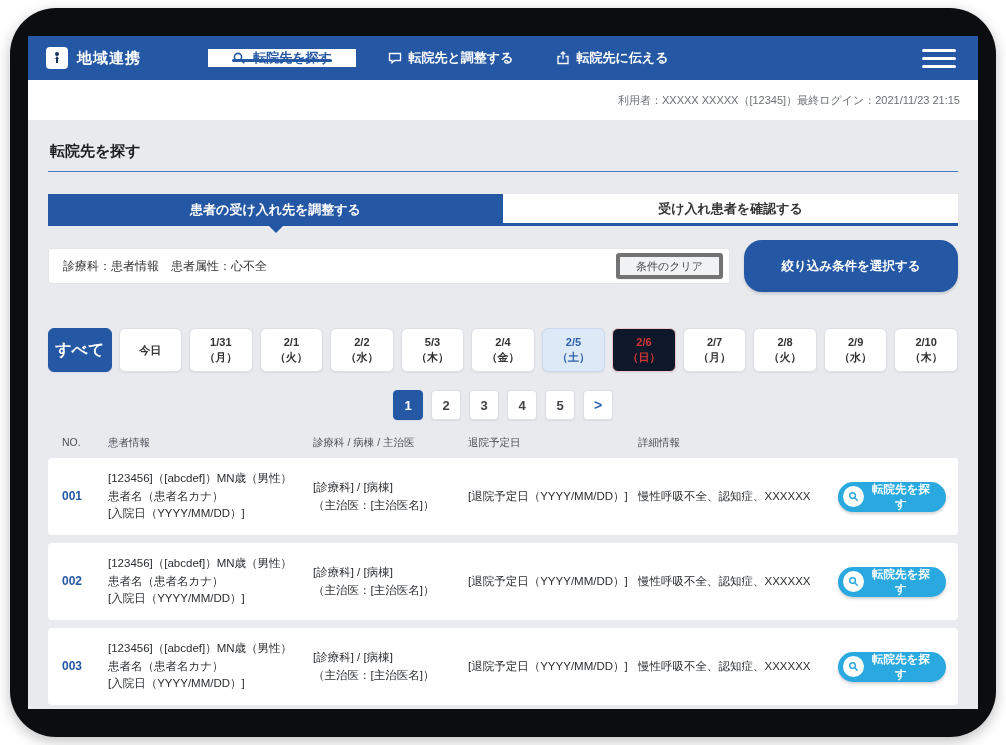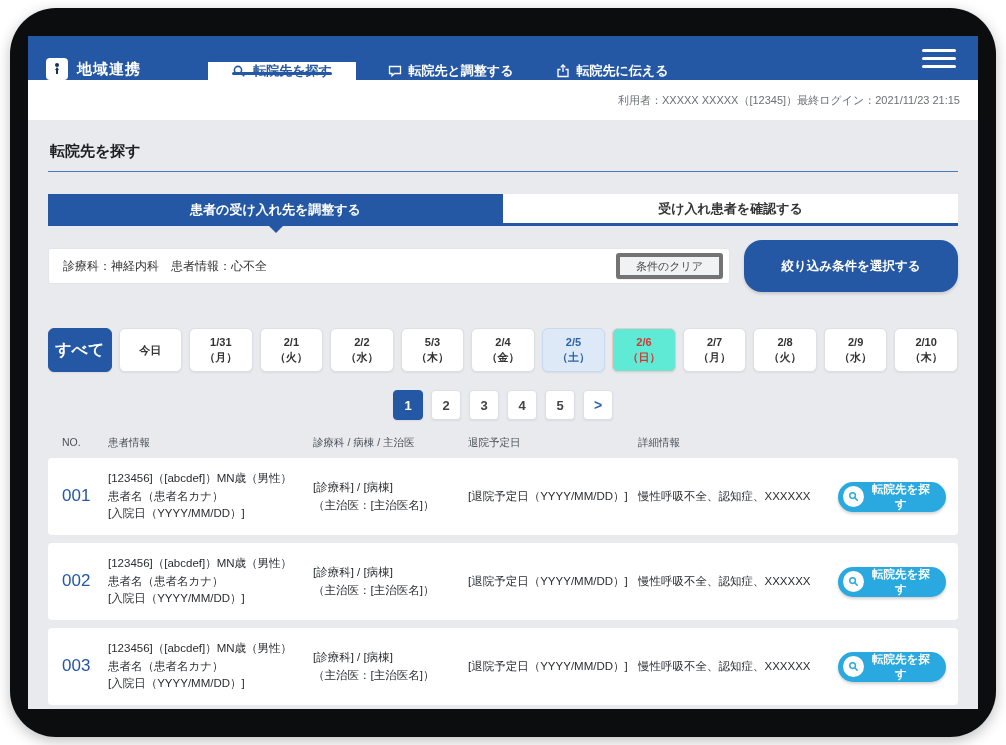--- a/index.html
+++ b/index.html
@@ -4,21 +4,21 @@
 <style>
   * { margin:0; padding:0; box-sizing:border-box; font-family:"Liberation Sans","DejaVu Sans",sans-serif; }
   body { width:1006px; height:745px; background:#ffffff; position:relative; overflow:hidden; }
 
   .bezel { position:absolute; left:10px; top:8px; width:986px; height:729px;
            background:#0c0d0f; border-radius:46px; box-shadow:0 4px 14px rgba(0,0,0,.25); }
   .screen { position:absolute; left:28px; top:36px; width:950px; height:673px;
             background:#ffffff; overflow:hidden; }
 
   
-  .navbar { height:44px; background:#2457a4; display:flex; align-items:flex-end; color:#fff; }
+  .navbar { height:44px; background:#2457a4; display:flex; align-items:center; color:#fff; }
   .logo { display:flex; align-items:center; gap:9px; padding:0 18px; width:180px; }
   .logo-mark { width:22px; height:22px; background:#fff; border-radius:4px;
                display:flex; align-items:center; justify-content:center; flex:none; }
   .logo-text { font-size:15px; font-weight:bold; letter-spacing:1px; white-space:nowrap; }
   .nav-item { display:flex; align-items:center; justify-content:center; gap:7px;
               font-size:13px; font-weight:bold; cursor:pointer; white-space:nowrap; }
   .nav-item.mytop { width:145px; margin-left:12px; }
   .nav-item.active-tab { background:#fff; color:#2457a4; width:148px; position:relative; }
   .nav-item.active-tab::after { content:''; position:absolute; bottom:5px; left:24px; right:24px;
               height:3px; background:#2457a4; border-radius:2px; }
@@ -58,34 +58,34 @@
                 font-size:12.5px; font-weight:bold; border:none; cursor:pointer;
                 box-shadow:0 2px 3px rgba(0,0,0,.15); }
 
   .dates { display:flex; gap:7px; margin-top:36px; }
   .date-btn { flex:1; height:44px; background:#fff; border:1px solid #dcdfe4; border-radius:6px;
               display:flex; flex-direction:column; align-items:center; justify-content:center;
               font-size:11px; font-weight:600; color:#333; line-height:1.35; cursor:pointer;
               box-shadow:0 1px 2px rgba(0,0,0,.07); }
   .date-btn.all { background:#2457a4; color:#fff; border-color:#2457a4; font-size:16px; }
   .date-btn.sat { background:#dde9f6; color:#2b63ab; border-color:#c9daee; }
-  .date-btn.sun { background:#5eead4; color:#cf3a33; border-color:#efc7c5; }
+  .date-btn.sun { background:#0f172a; color:#cf3a33; border-color:#efc7c5; }
 
   .pagination { display:flex; justify-content:center; gap:8px; margin-top:18px; }
   .page-btn { width:30px; height:30px; background:#fff; border:1px solid #dcdfe4; border-radius:4px;
               display:flex; align-items:center; justify-content:center; font-size:13px; color:#444;
               font-weight:600; cursor:pointer; box-shadow:0 1px 2px rgba(0,0,0,.07); }
   .page-btn.current { background:#2457a4; color:#fff; border-color:#2457a4; }
   .page-btn.next { color:#2b63ab; font-weight:bold; font-size:14px; }
 
   .grid-cols { display:grid; grid-template-columns:46px 205px 155px 170px 200px 1fr; }
   .table-header { padding-left:14px; margin-top:16px; font-size:10.5px; color:#4a5158; }
   .row-card { align-items:center; background:#fff; border-radius:4px; height:77px; margin-top:8px;
               padding-left:14px; font-size:11.5px; color:#2a2d30; line-height:1.55; }
-  .row-no { color:#2457a4; font-weight:normal; font-size:17px; }
+  .row-no { color:#2457a4; font-weight:bold; font-size:12px; }
   .cell { padding-right:8px; }
   .action-cell { display:flex; justify-content:flex-end; padding-right:12px; }
   .action-btn { display:flex; align-items:center; gap:8px; height:30px; padding:0 16px 0 5px;
                 border-radius:16px; background:#29a9e0; border:none; color:#fff; font-size:11.5px;
                 font-weight:bold; cursor:pointer; box-shadow:0 2px 3px rgba(0,0,0,.18); }
   .action-icon { width:21px; height:21px; background:#fff; border-radius:50%;
                  display:flex; align-items:center; justify-content:center; flex:none; }
 </style>
 </head>
 <body>
@@ -151,21 +151,21 @@
     <div class="page-title">転院先を探す</div>
     <div class="title-divider"></div>
 
     <div class="tabs">
       <div class="tab active">患者の受け入れ先を調整する</div>
       <div class="tab inactive">受け入れ患者を確認する</div>
     </div>
 
     <div class="filter-row">
       <div class="filter-box">
-        <span class="filter-text">診療科：神経内科　患者情報：心不全</span>
+        <span class="filter-text">診療科：患者情報　患者属性：心不全</span>
         <button class="clear-btn">条件のクリア</button>
       </div>
       <button class="select-btn">絞り込み条件を選択する</button>
     </div>
 
     <div class="dates">
       <div class="date-btn all">
         <span>すべて</span>
       </div>
       <div class="date-btn">

